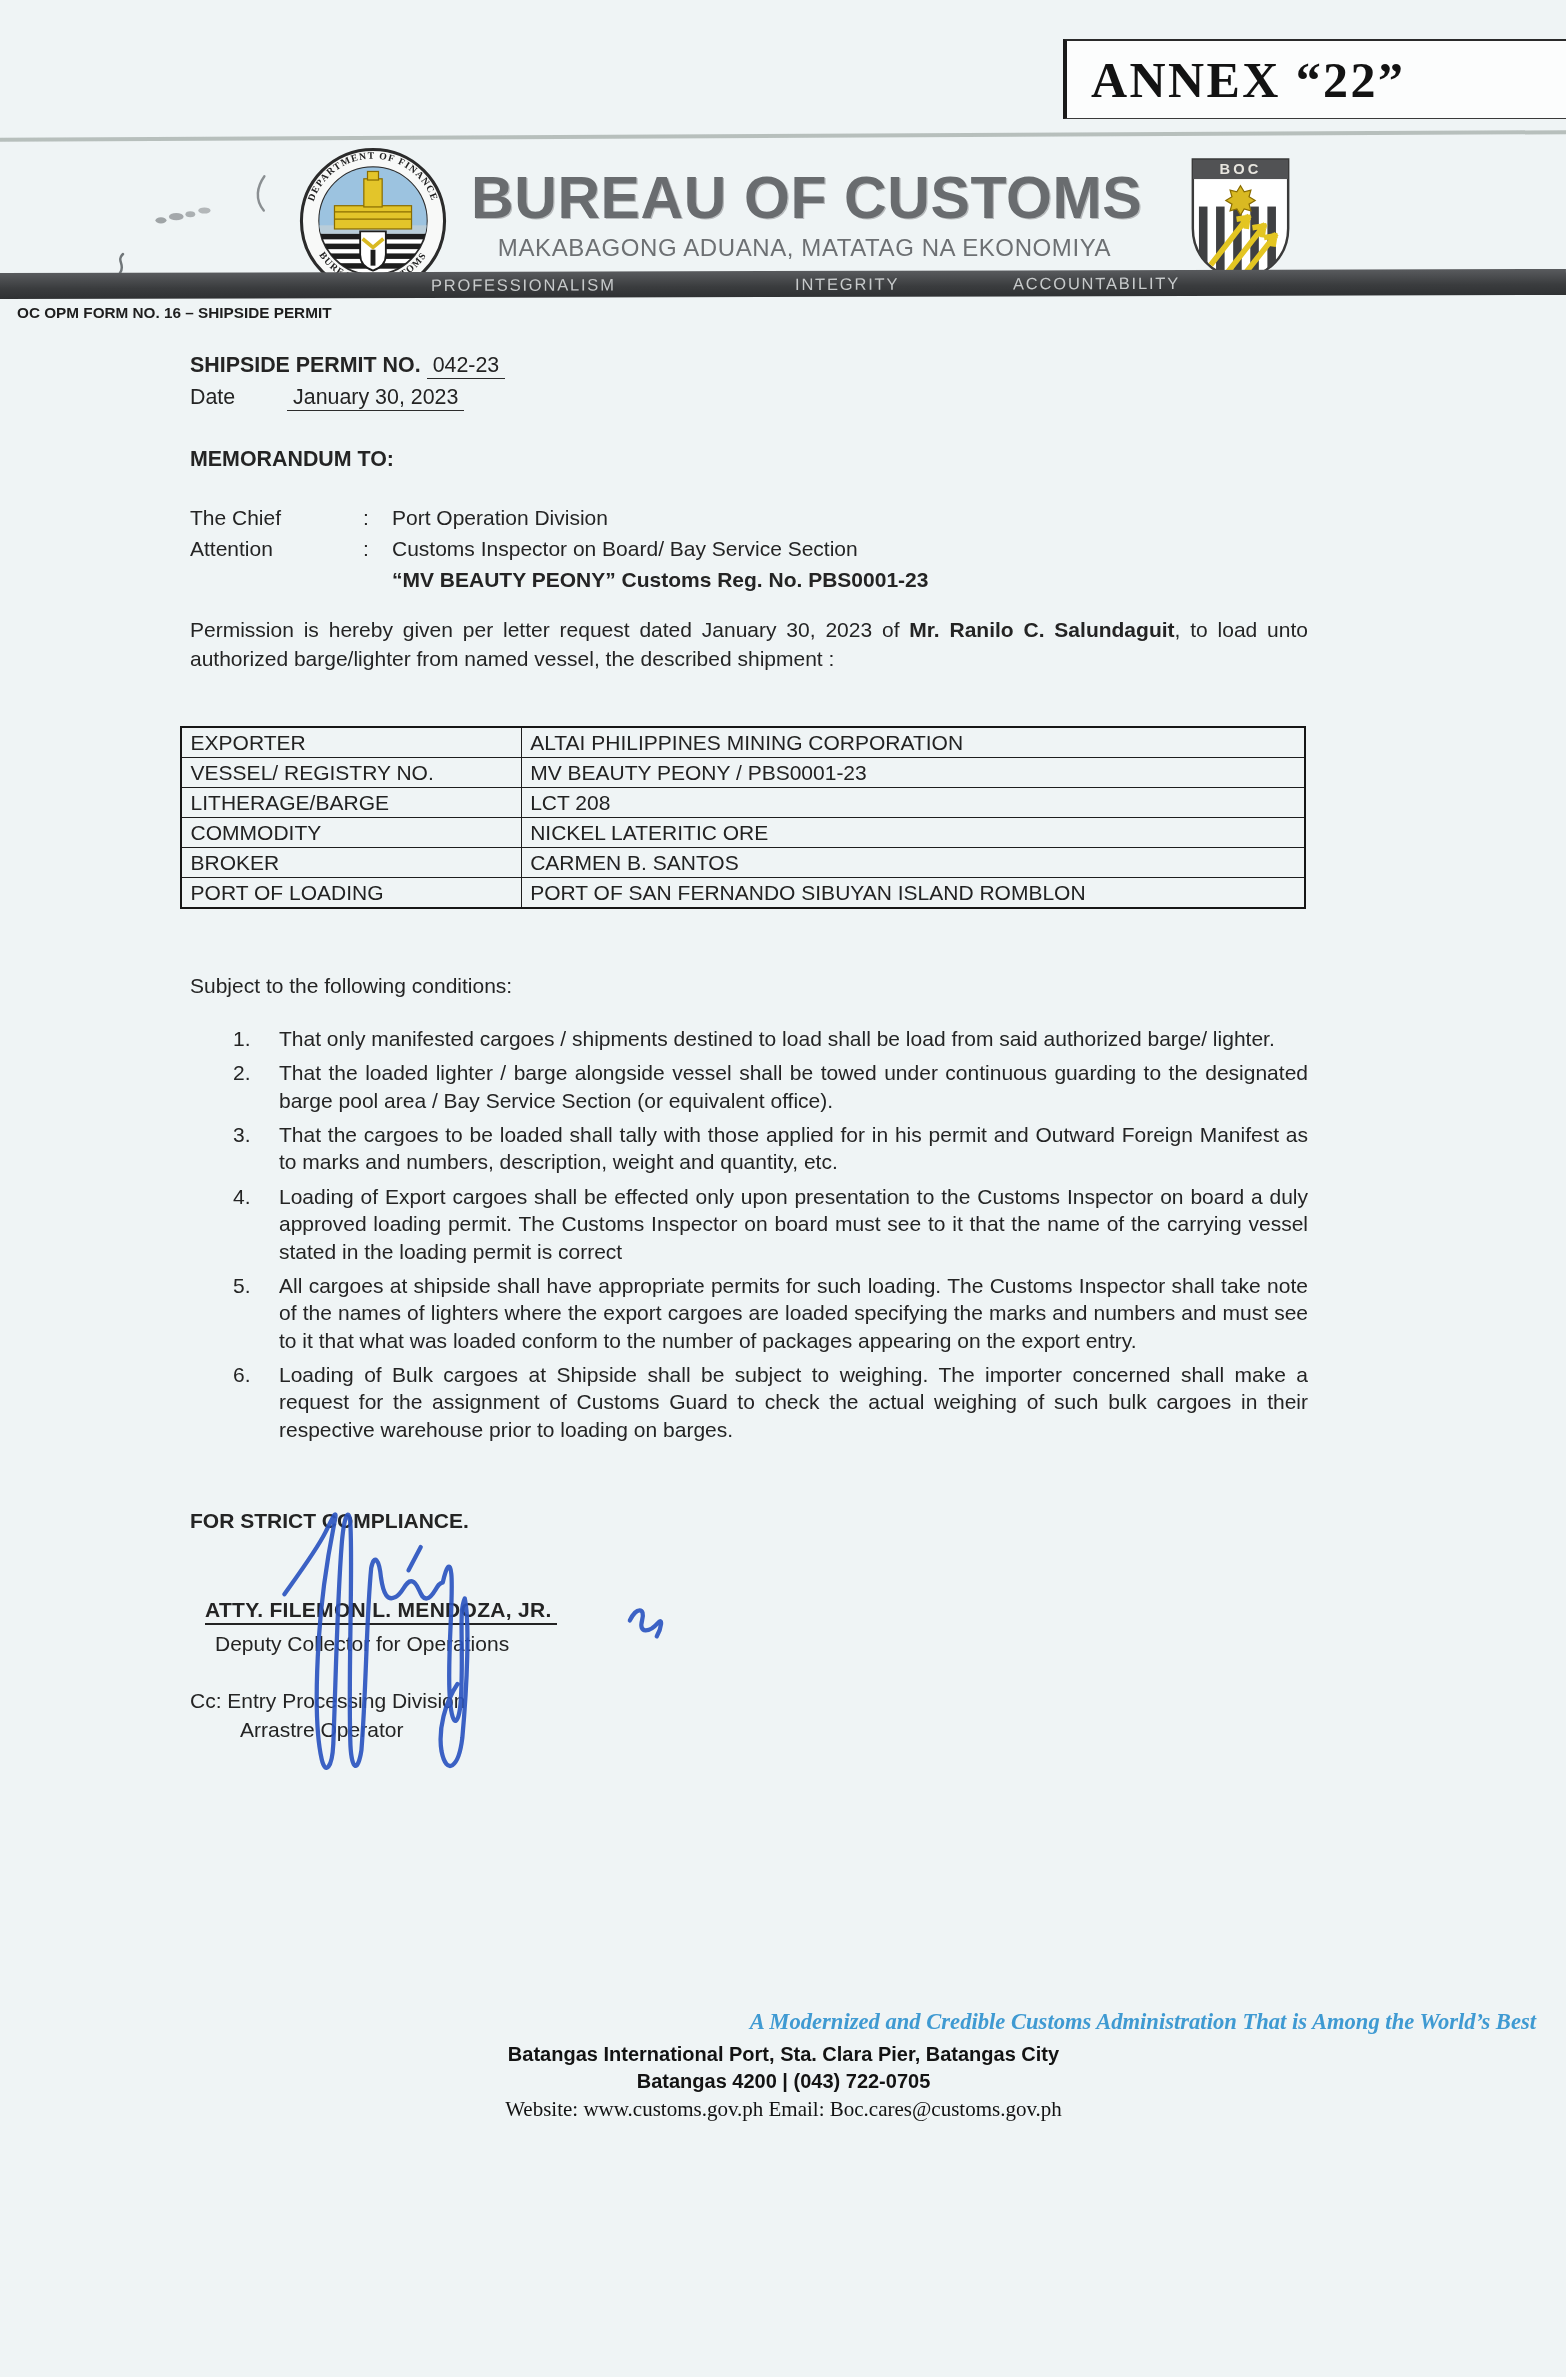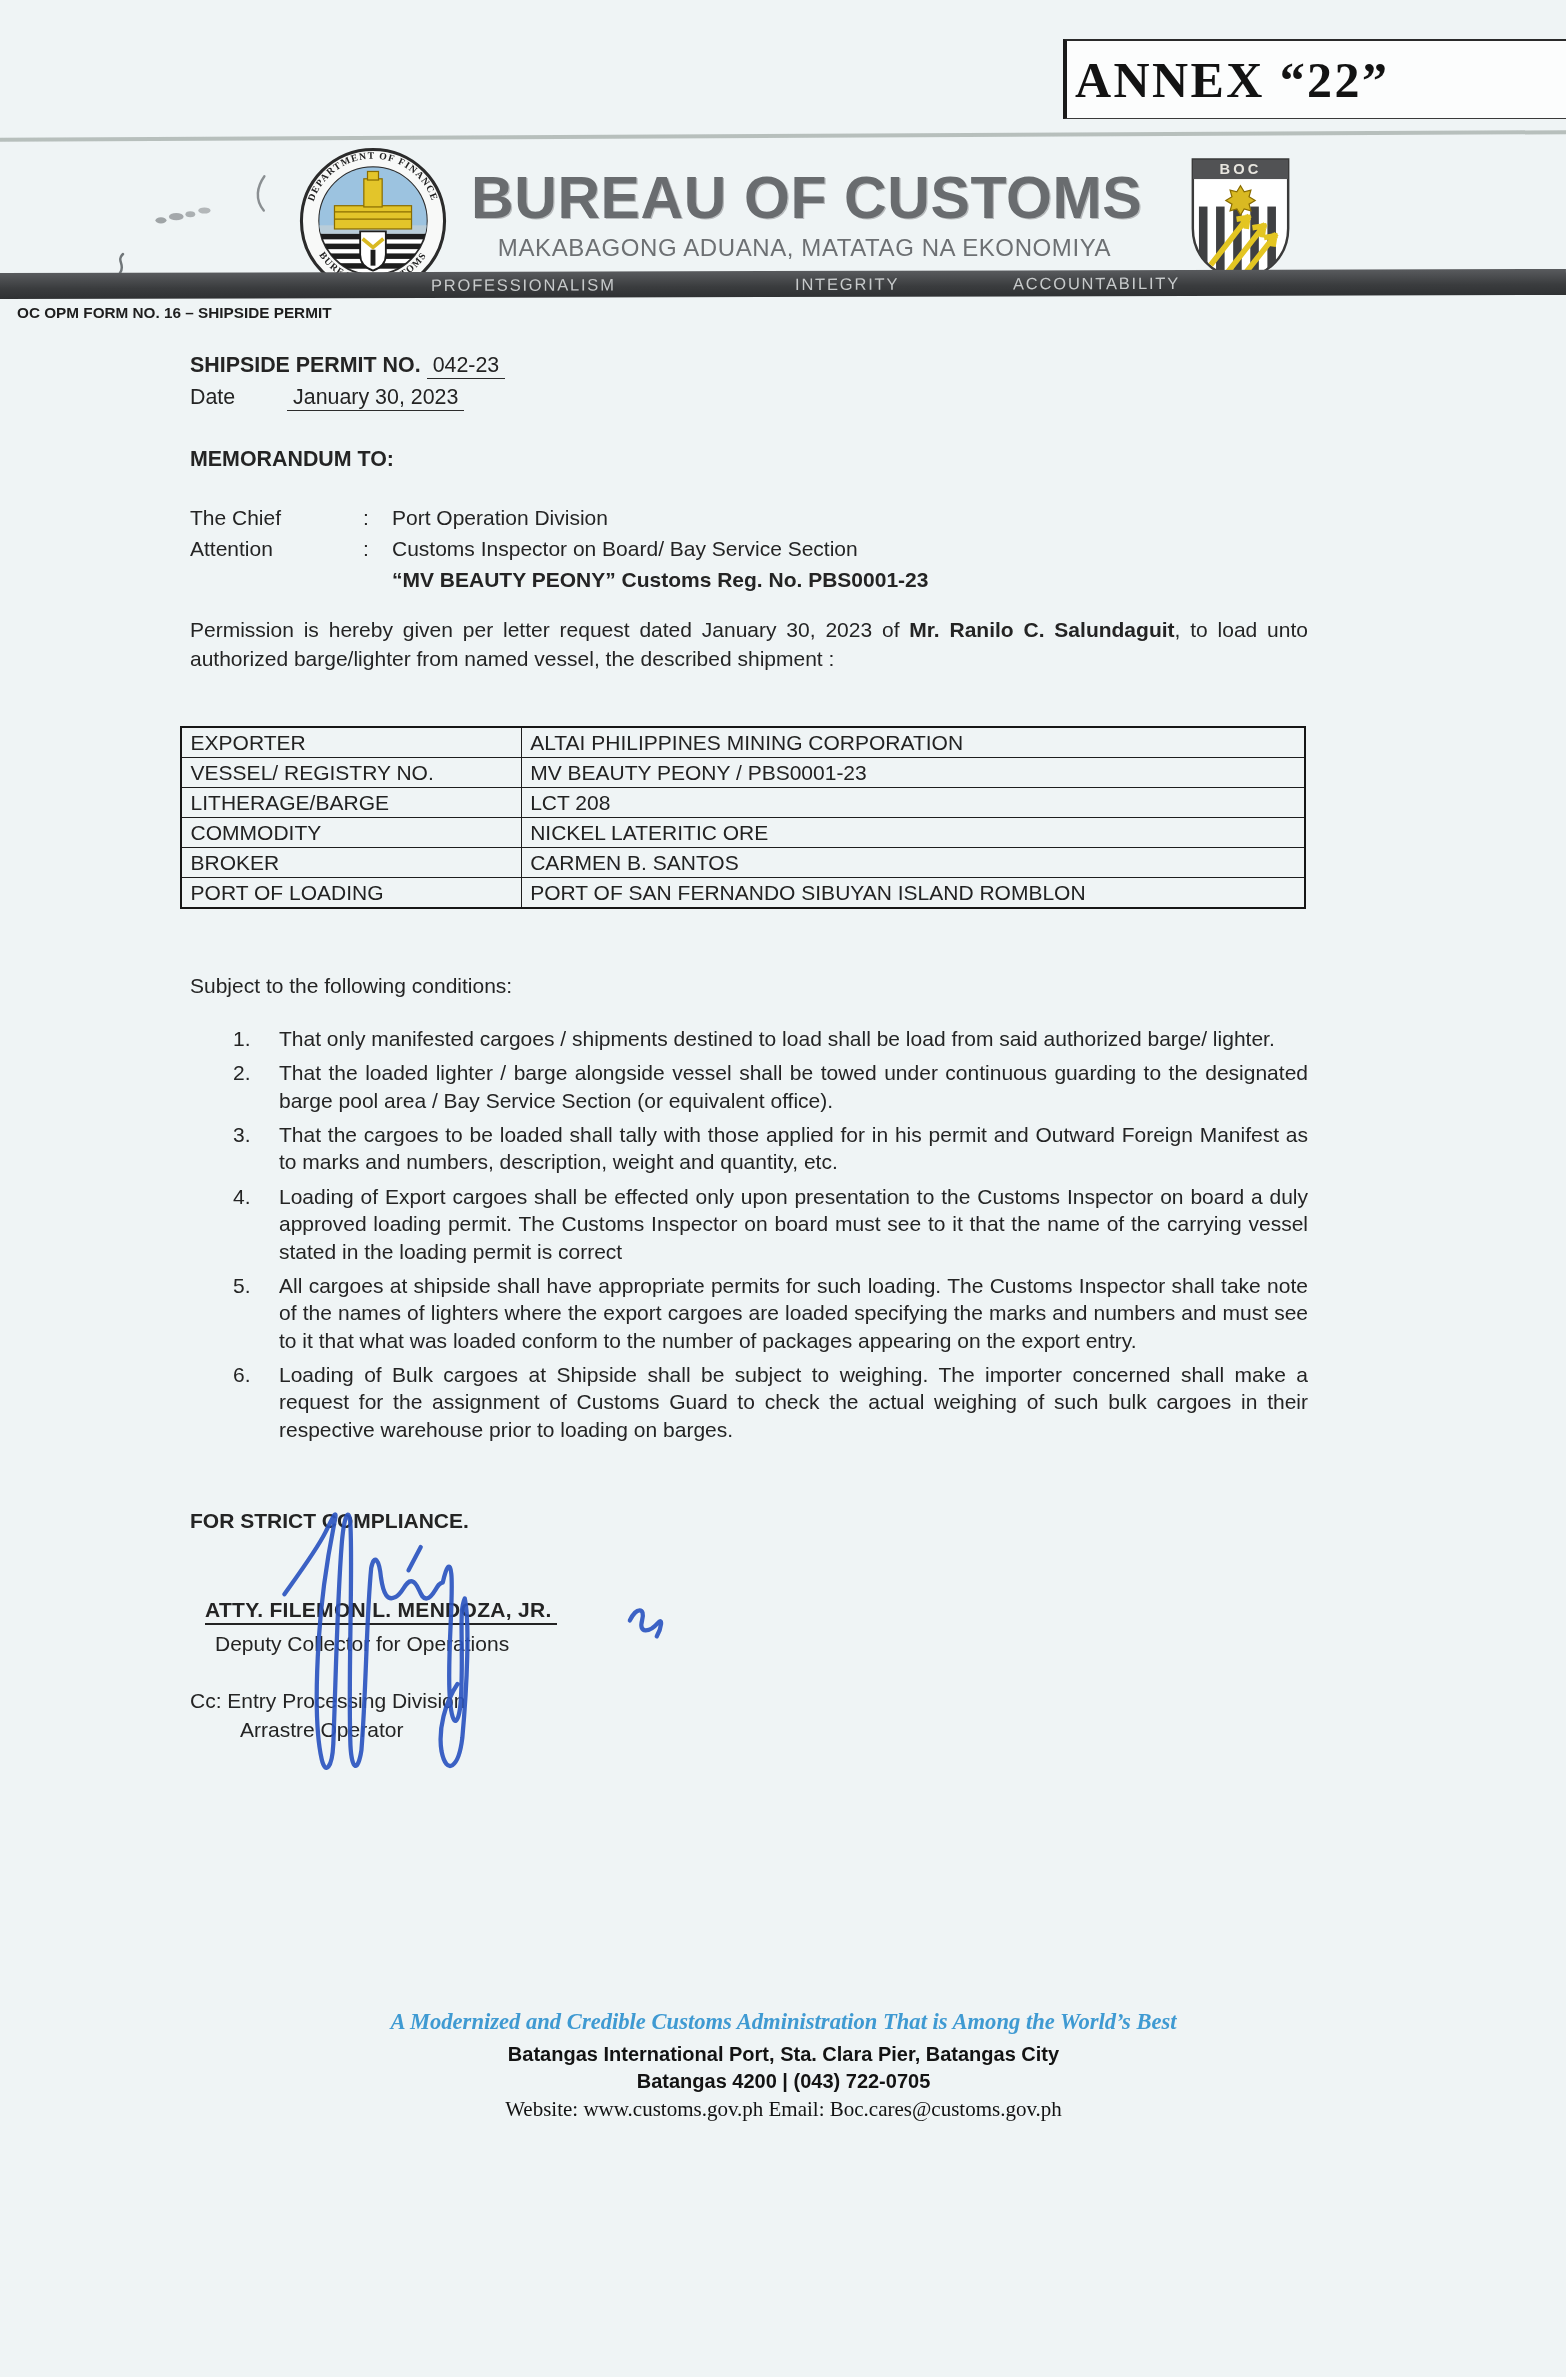--- a/index.html
+++ b/index.html
@@ -9,21 +9,21 @@
   
   .scanline{position:absolute;top:134px;left:-6.1px;width:1578px;height:3.7px;
             background:#a9b1ae;transform:rotate(-0.28deg);opacity:.8;}
   .artifacts{position:absolute;left:0;top:0;}
 
   
   .annex-box{position:absolute;left:1063px;top:39px;width:504px;height:77px;
              background:#fcfdfd;border-left:4.3px solid #1a1a1a;border-top:2.4px solid #2a2a2a;
              border-bottom:1.8px solid #3a3a3a;display:flex;align-items:center;}
   .annex-text{font-family:"Liberation Serif",serif;font-weight:bold;font-size:50px;
-              letter-spacing:2.4px;color:#131313;padding-left:8px;white-space:nowrap;}
+              letter-spacing:2.4px;color:#131313;padding-left:24px;white-space:nowrap;}
 
   
   .boc-title{position:absolute;left:471px;top:164px;width:667px;text-align:center;
              font-weight:bold;font-size:59px;letter-spacing:0.6px;color:#696c6f;
              text-shadow:1.2px 1.2px 0 #b9bcbe;white-space:nowrap;}
   .boc-tagline{position:absolute;left:471px;top:234px;width:667px;text-align:center;
                font-size:24px;color:#6d7073;letter-spacing:0.6px;white-space:nowrap;}
   .values-bar{position:absolute;left:0;top:271px;width:1566px;height:26px;
               background:linear-gradient(180deg,#595b5e 0%,#3a3c3e 60%,#2f3133 100%);
               transform:rotate(-0.15deg);}
@@ -70,21 +70,21 @@
   .compliance{left:190px;top:1509px;font-size:21px;font-weight:bold;}
 
   .signame{left:205px;top:1598px;font-size:21px;font-weight:bold;
            border-bottom:2.4px solid #232323;padding:0 4.9px 1.2px 0;letter-spacing:0.3px;}
   .sigtitle{left:215px;top:1632px;font-size:21px;}
   .ccblock{left:190px;top:1686px;font-size:21px;line-height:29px;}
   .cc2{margin-left:50px;}
 
   .footer{left:31px;top:2009px;width:1505px;text-align:center;}
   .motto{font-family:"Liberation Serif",serif;font-style:italic;font-weight:bold;
-         font-size:22.6px;color:#3f9ad2;margin-bottom:6.1px;}
+         font-size:22.6px;color:#3f9ad2;margin-bottom:6.1px;text-align:right;}
   .faddr{font-size:20px;font-weight:bold;color:#131313;line-height:27px;}
   .fweb{font-family:"Liberation Serif",serif;font-size:21px;color:#131313;line-height:28px;}
 
   .sig-svg{position:absolute;left:263px;top:1481px;}
 </style>
 </head>
 <body>
 
 <div class="page">
 

